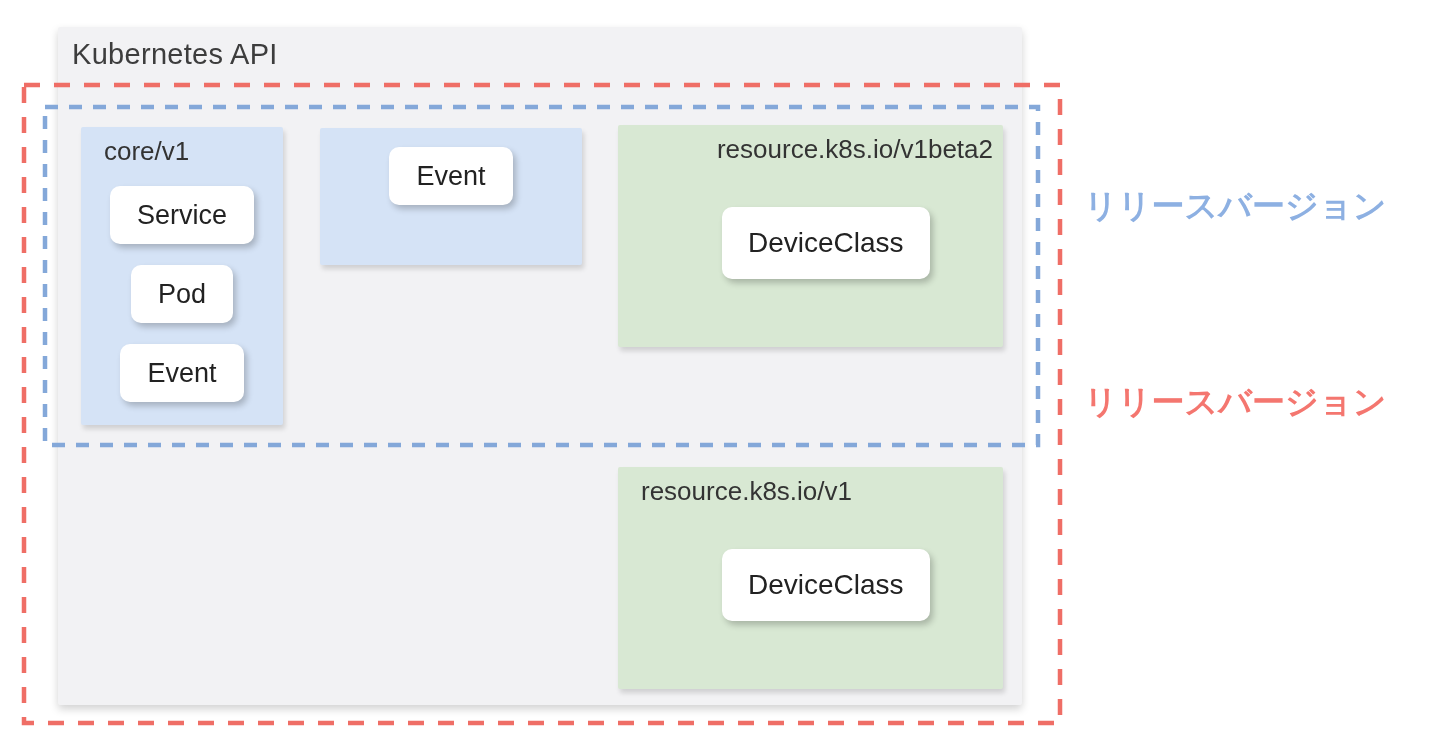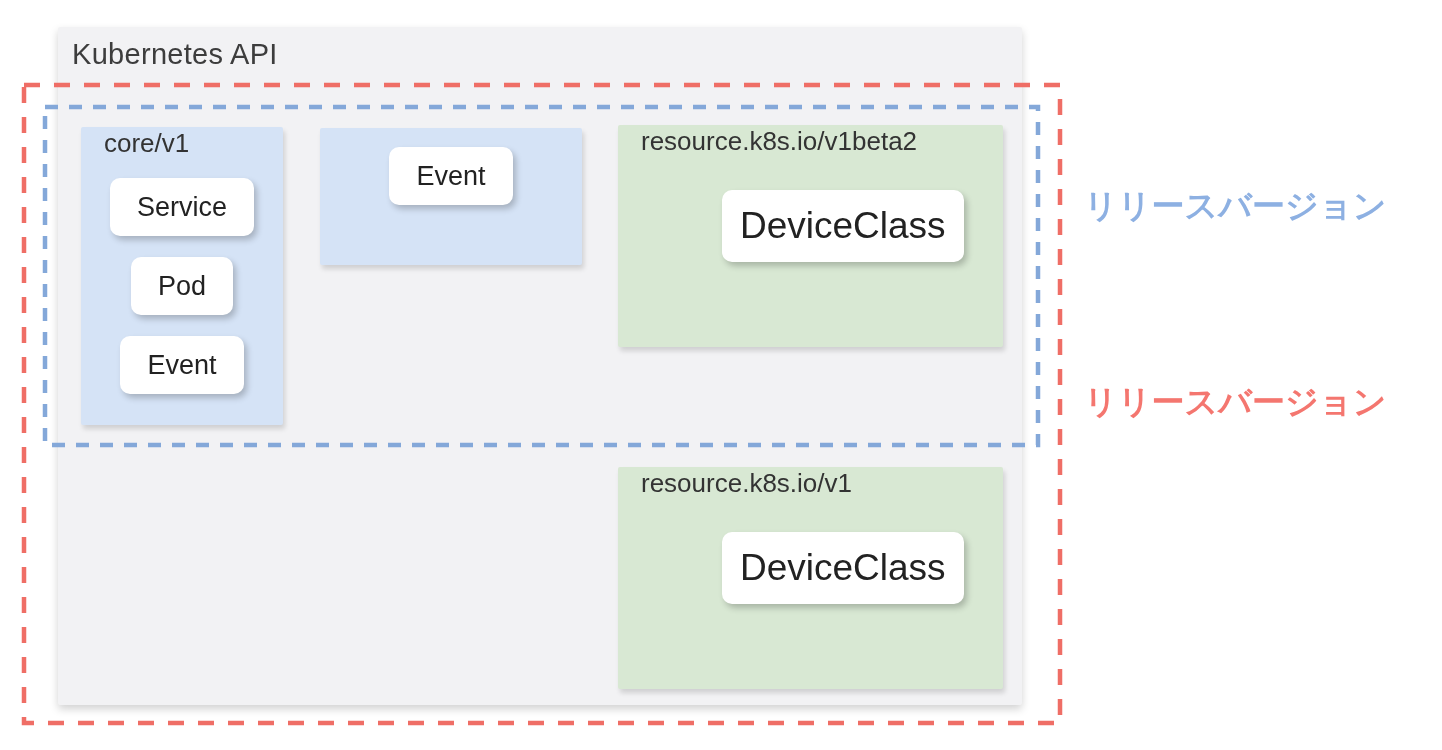--- a/index.html
+++ b/index.html
@@ -38,28 +38,28 @@
     left: 0;
     top: 0;
     pointer-events: none;
   }
   .group {
     position: absolute;
     border-radius: 2px;
     box-shadow: 2px 4px 5px rgba(0,0,0,0.14);
   }
   .group-label {
-    padding: 1px 10px 0 23px;
+    padding: 9px 10px 0 23px;
     font-size: 26px;
     color: #333333;
     white-space: nowrap;
   }
   .group-core   { left: 81px;  top: 127px; width: 202px; height: 298px; }
   .group-events { left: 320px; top: 128px; width: 262px; height: 137px; }
-  .group-beta2  { left: 618px; top: 125px; width: 385px; height: 222px; }
+  .group-beta2  { left: 618px; top: 125px; width: 385px; height: 222px; text-align: right; }
   .group-v1     { left: 618px; top: 467px; width: 385px; height: 222px; }
   .pill-stack {
     display: flex;
     flex-direction: column;
     align-items: center;
     gap: 21px;
     margin-top: 19px;
   }
   .pill {
     height: 58px;
@@ -72,24 +72,24 @@
     font-size: 27px;
     color: #222222;
     box-shadow: 3px 4px 6px rgba(0,0,0,0.22);
     white-space: nowrap;
     width: fit-content;
   }
   .pill-center { margin: 19px auto 0; }
   .pill-large {
     position: absolute;
     left: 104px;
-    top: 65px;
+    top: 82px;
     height: 72px;
-    font-size: 37px;
-    padding: 0 18px;
+    font-size: 28px;
+    padding: 0 26px;
   }
   .annotation {
     position: absolute;
     width: 334px;
     text-align: left;
     font-weight: bold;
     font-size: 33px;
     line-height: 34px;
     white-space: nowrap;
   }

